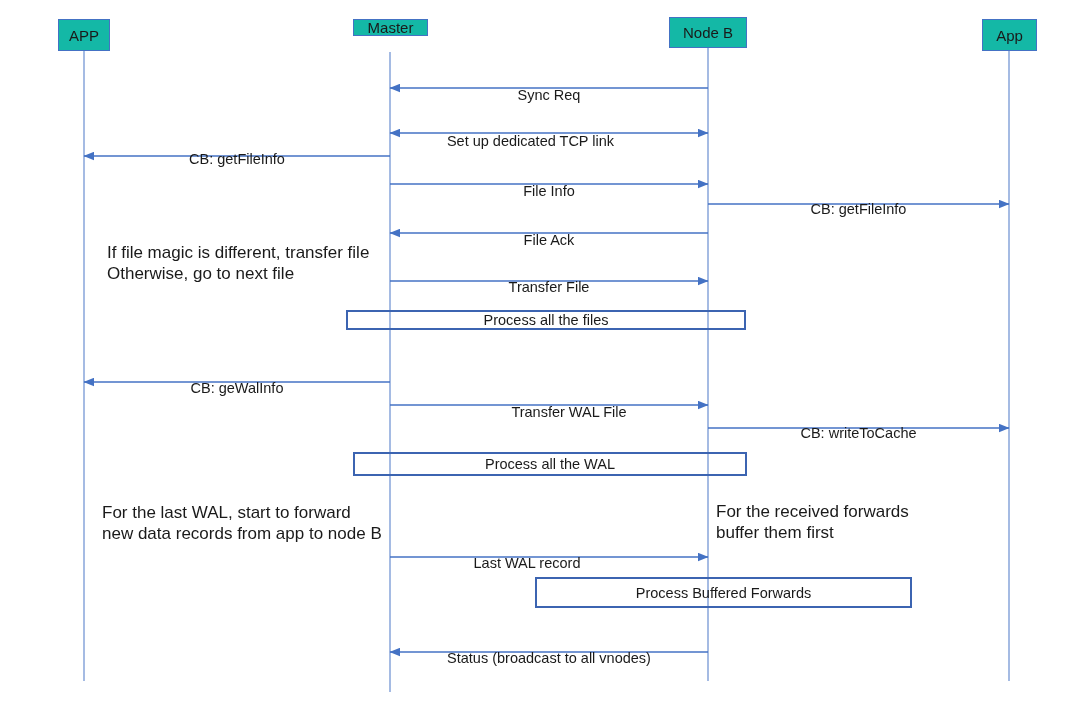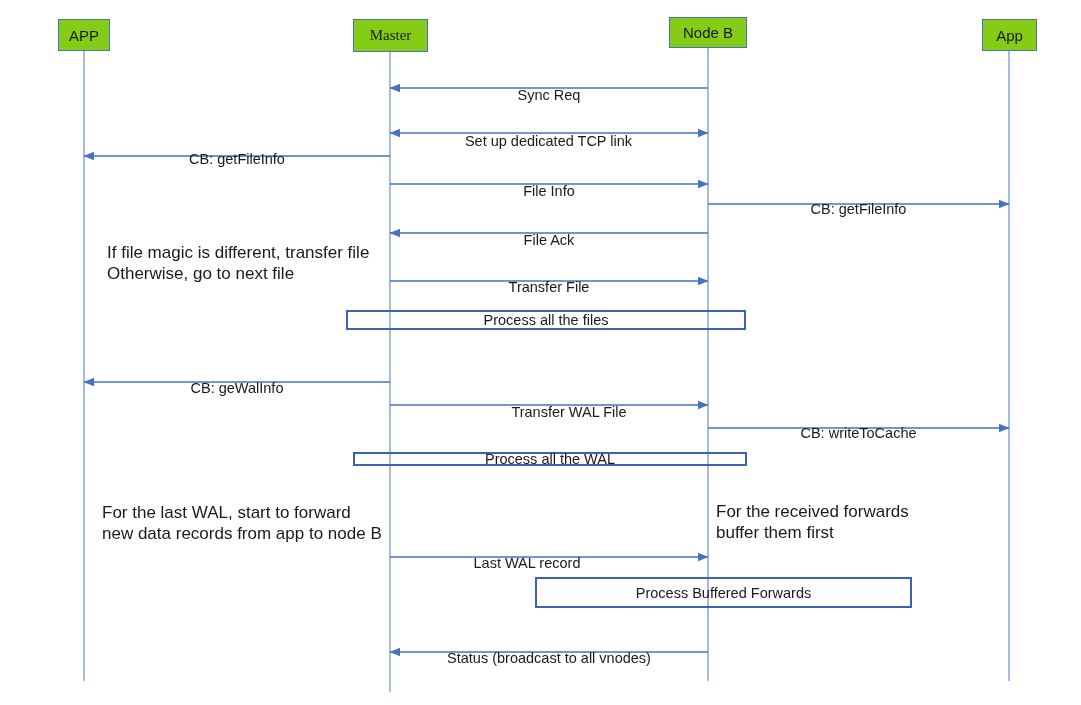--- a/index.html
+++ b/index.html
@@ -3,21 +3,21 @@
 <meta charset="utf-8">
 <style>
   html,body{margin:0;padding:0;background:#ffffff;}
   .stage{
     position:relative;width:1081px;height:705px;background:#ffffff;
     font-family:"Liberation Sans",sans-serif;color:#1a1a1a;overflow:hidden;
   }
   #svg-layer{position:absolute;left:0;top:0;}
   .participant-box{
     position:absolute;display:flex;align-items:center;justify-content:center;
-    background:#84cc16;font-size:15px;box-sizing:border-box;
+    background:#14b8a6;font-size:15px;box-sizing:border-box;
   }
   .message-label{
     position:absolute;text-align:center;font-size:14.5px;white-space:nowrap;
     line-height:20px;
     margin-top:24px;
   }
   .process-box{
     position:absolute;display:flex;align-items:center;justify-content:center;
     background:transparent;font-size:14.5px;box-sizing:border-box;
   }
@@ -47,47 +47,47 @@
       <line x1="708" y1="233" x2="390" y2="233" stroke="#4472C4" stroke-width="1.5" marker-end="url(#arrow)"></line>
       <line x1="390" y1="281" x2="708" y2="281" stroke="#4472C4" stroke-width="1.5" marker-end="url(#arrow)"></line>
       <line x1="390" y1="382" x2="84" y2="382" stroke="#4472C4" stroke-width="1.5" marker-end="url(#arrow)"></line>
       <line x1="390" y1="405" x2="708" y2="405" stroke="#4472C4" stroke-width="1.5" marker-end="url(#arrow)"></line>
       <line x1="708" y1="428" x2="1009" y2="428" stroke="#4472C4" stroke-width="1.5" marker-end="url(#arrow)"></line>
       <line x1="390" y1="557" x2="708" y2="557" stroke="#4472C4" stroke-width="1.5" marker-end="url(#arrow)"></line>
       <line x1="708" y1="652" x2="390" y2="652" stroke="#4472C4" stroke-width="1.5" marker-end="url(#arrow)"></line>
     </svg>
   <div id="html-layer">
       <div class="message-label" style="left: 390px; width: 318px; top: 61px;">Sync Req</div>
-      <div class="message-label" style="left: 390px; width: 317px; top: 107px;">Set up dedicated TCP link</div>
+      <div class="message-label" style="left: 372px; width: 317px; top: 107px;">Set up dedicated TCP link</div>
       <div class="message-label" style="left: 84px; width: 306px; top: 125px;">CB: getFileInfo</div>
       <div class="message-label" style="left: 390px; width: 318px; top: 157px;">File Info</div>
       <div class="message-label" style="left: 708px; width: 301px; top: 175px;">CB: getFileInfo</div>
       <div class="message-label" style="left: 390px; width: 318px; top: 206px;">File Ack</div>
       <div class="message-label" style="left: 390px; width: 318px; top: 253px;">Transfer File</div>
       <div class="message-label" style="left: 84px; width: 306px; top: 354px;">CB: geWalInfo</div>
       <div class="message-label" style="left: 390px; width: 358px; top: 378px;">Transfer WAL File</div>
       <div class="message-label" style="left: 708px; width: 301px; top: 399px;">CB: writeToCache</div>
       <div class="message-label" style="left: 368px; width: 318px; top: 529px;">Last WAL record</div>
       <div class="message-label" style="left: 390px; width: 318px; top: 624px;">Status (broadcast to all vnodes)</div>
       <div class="participant-box" style="left: 58px; top: 19px; width: 52px; height: 32px; border: 1.6px solid rgb(68, 114, 196);">
         <span>APP</span>
       </div>
-      <div class="participant-box" style="left: 353px; top: 19px; width: 75px; height: 33px; border: 1.6px solid rgb(68, 114, 196); font-family: Liberation Serif, serif;">
+      <div class="participant-box" style="left: 353px; top: 19px; width: 75px; height: 17px; border: 1.6px solid rgb(68, 114, 196);">
         <span>Master</span>
       </div>
       <div class="participant-box" style="left: 669px; top: 17px; width: 78px; height: 31px; border: 1.6px solid rgb(68, 114, 196);">
         <span>Node B</span>
       </div>
       <div class="participant-box" style="left: 982px; top: 19px; width: 55px; height: 32px; border: 1.6px solid rgb(68, 114, 196);">
         <span>App</span>
       </div>
       <div class="process-box" style="left: 346px; top: 310px; width: 400px; height: 20px; border: 2.5px solid rgb(60, 100, 177);">
         <span>Process all the files</span>
       </div>
-      <div class="process-box" style="left: 353px; top: 452px; width: 394px; height: 14px; border: 2.5px solid rgb(60, 100, 177);">
+      <div class="process-box" style="left: 353px; top: 452px; width: 394px; height: 24px; border: 2.5px solid rgb(60, 100, 177);">
         <span>Process all the WAL</span>
       </div>
       <div class="process-box" style="left: 535px; top: 577px; width: 377px; height: 31px; border: 2.5px solid rgb(60, 100, 177);">
         <span>Process Buffered Forwards</span>
       </div>
       <div class="annotation" style="left: 107px; top: 242px;">If file magic is different, transfer file
 Otherwise, go to next file</div>
       <div class="annotation" style="left: 102px; top: 502px;">For the last WAL, start to forward
 new data records from app to node B</div>
       <div class="annotation" style="left: 716px; top: 501px;">For the received forwards

